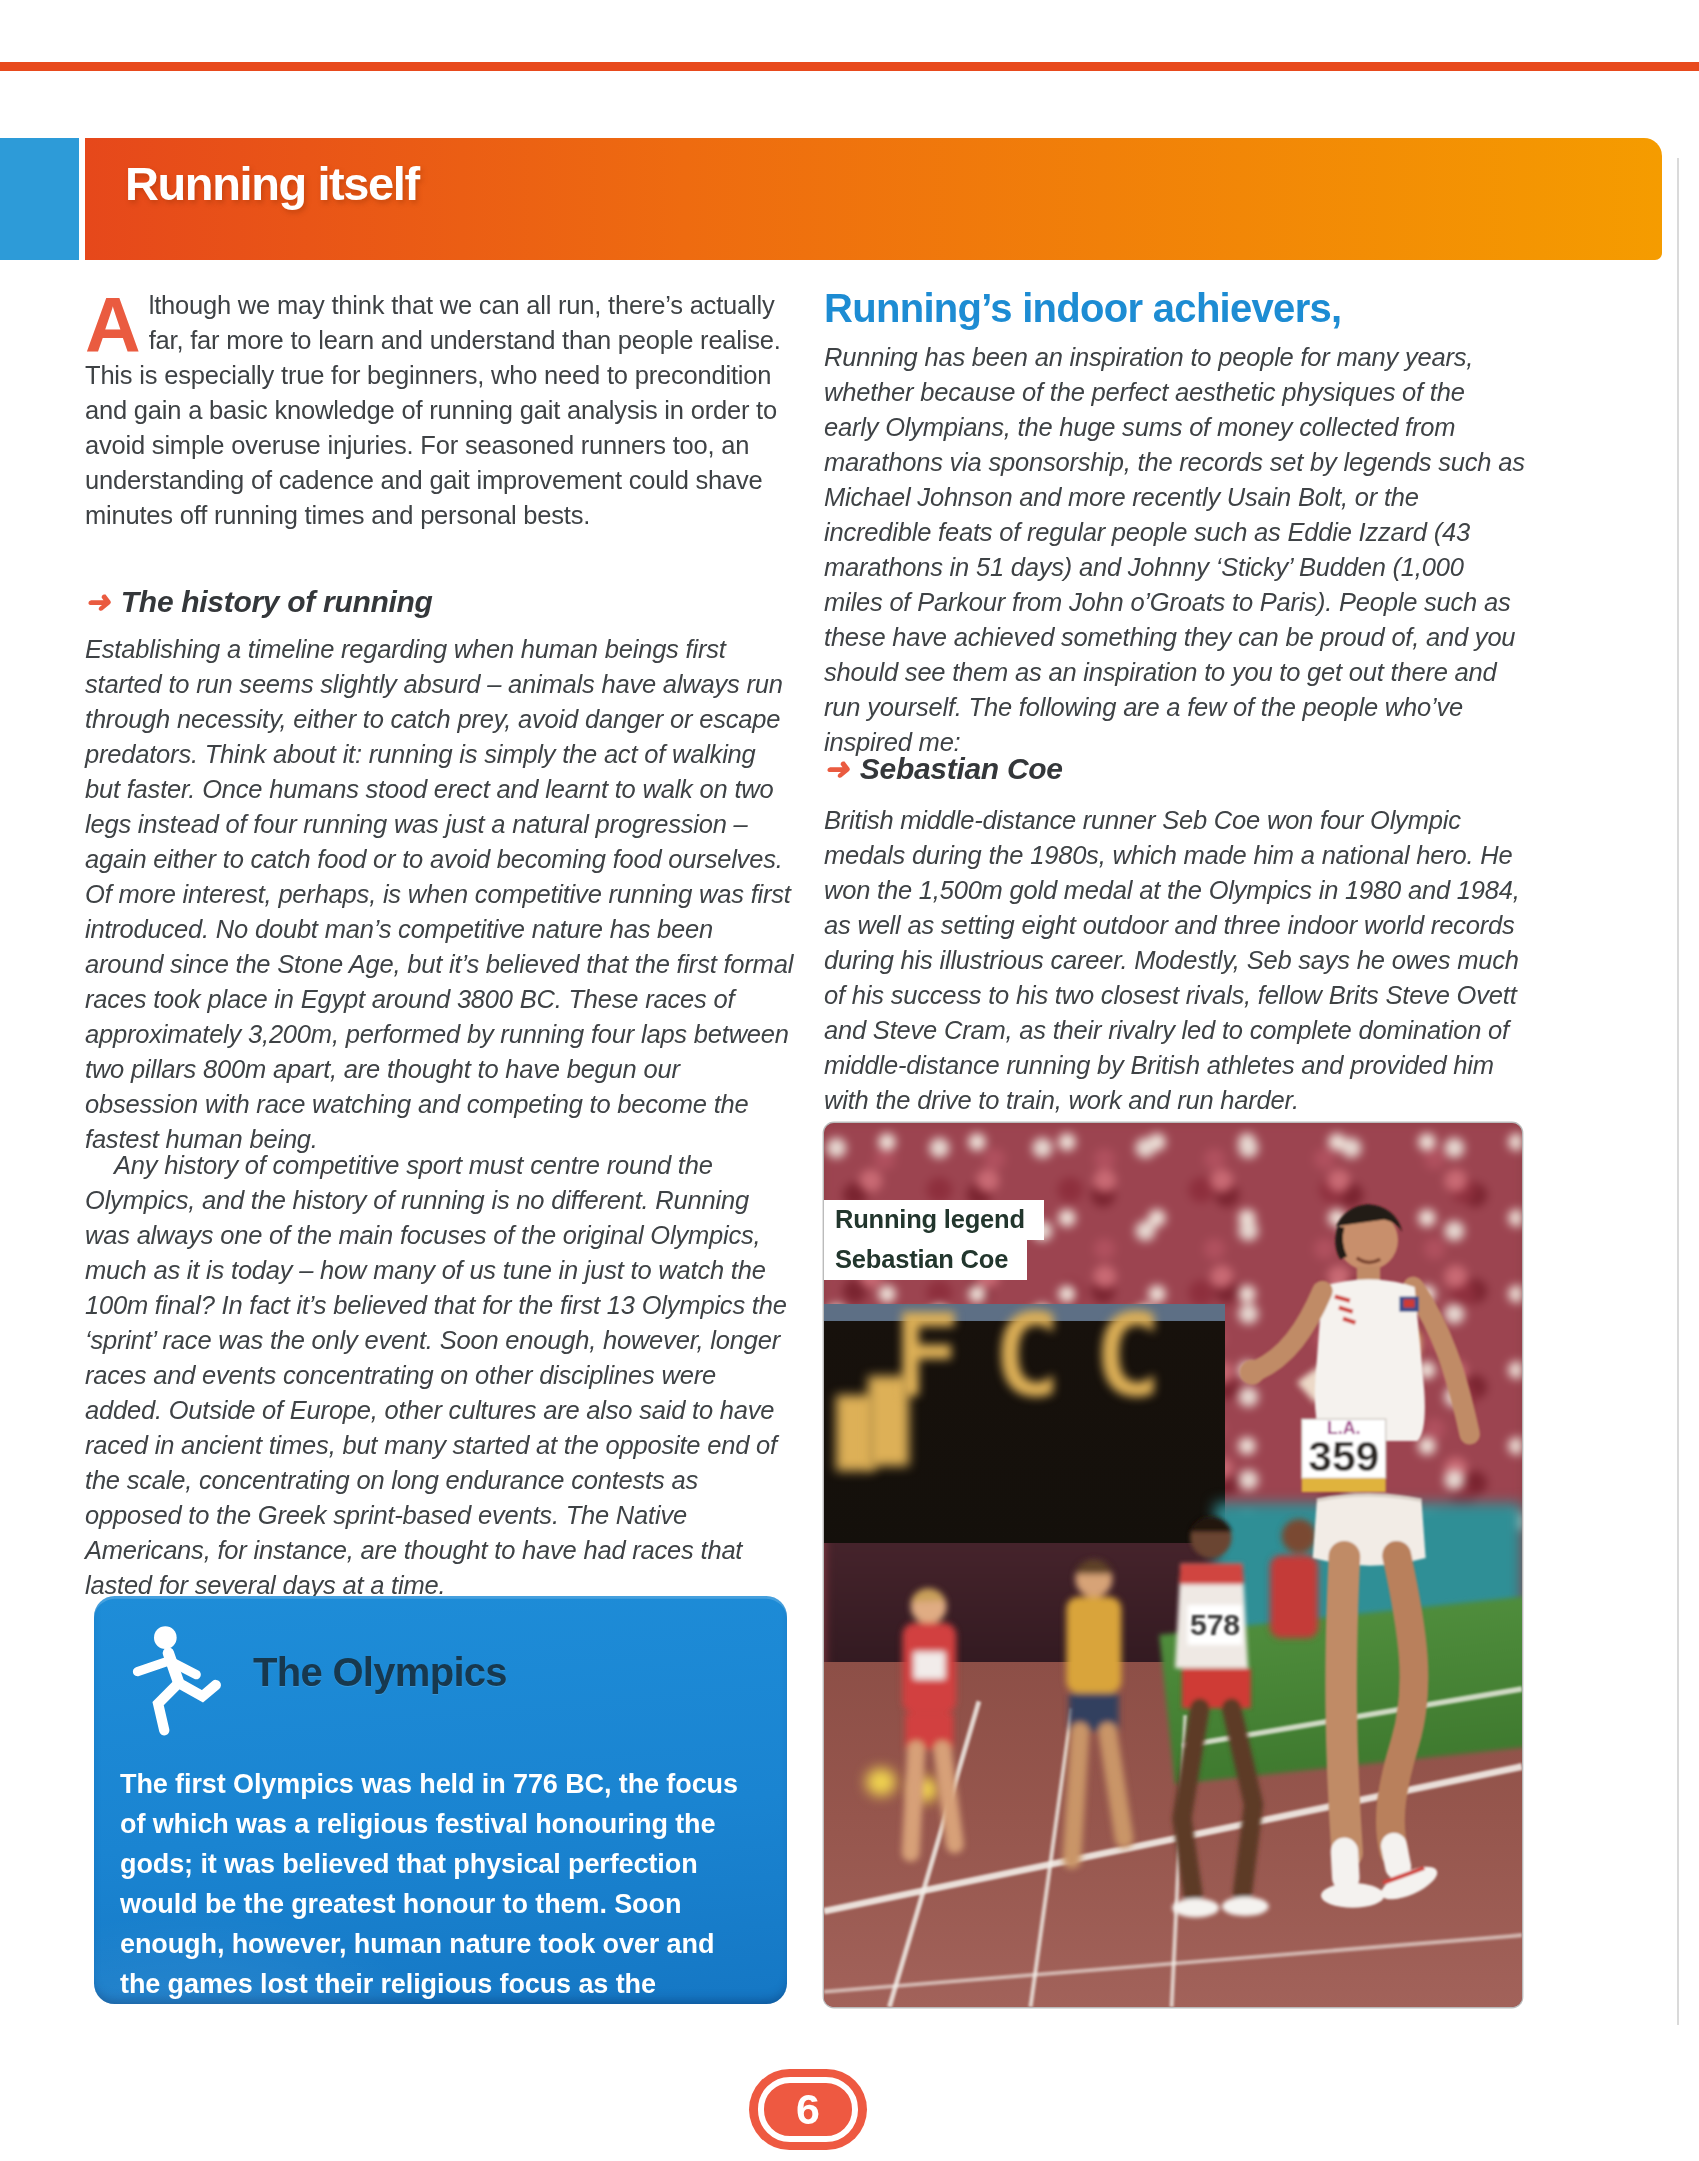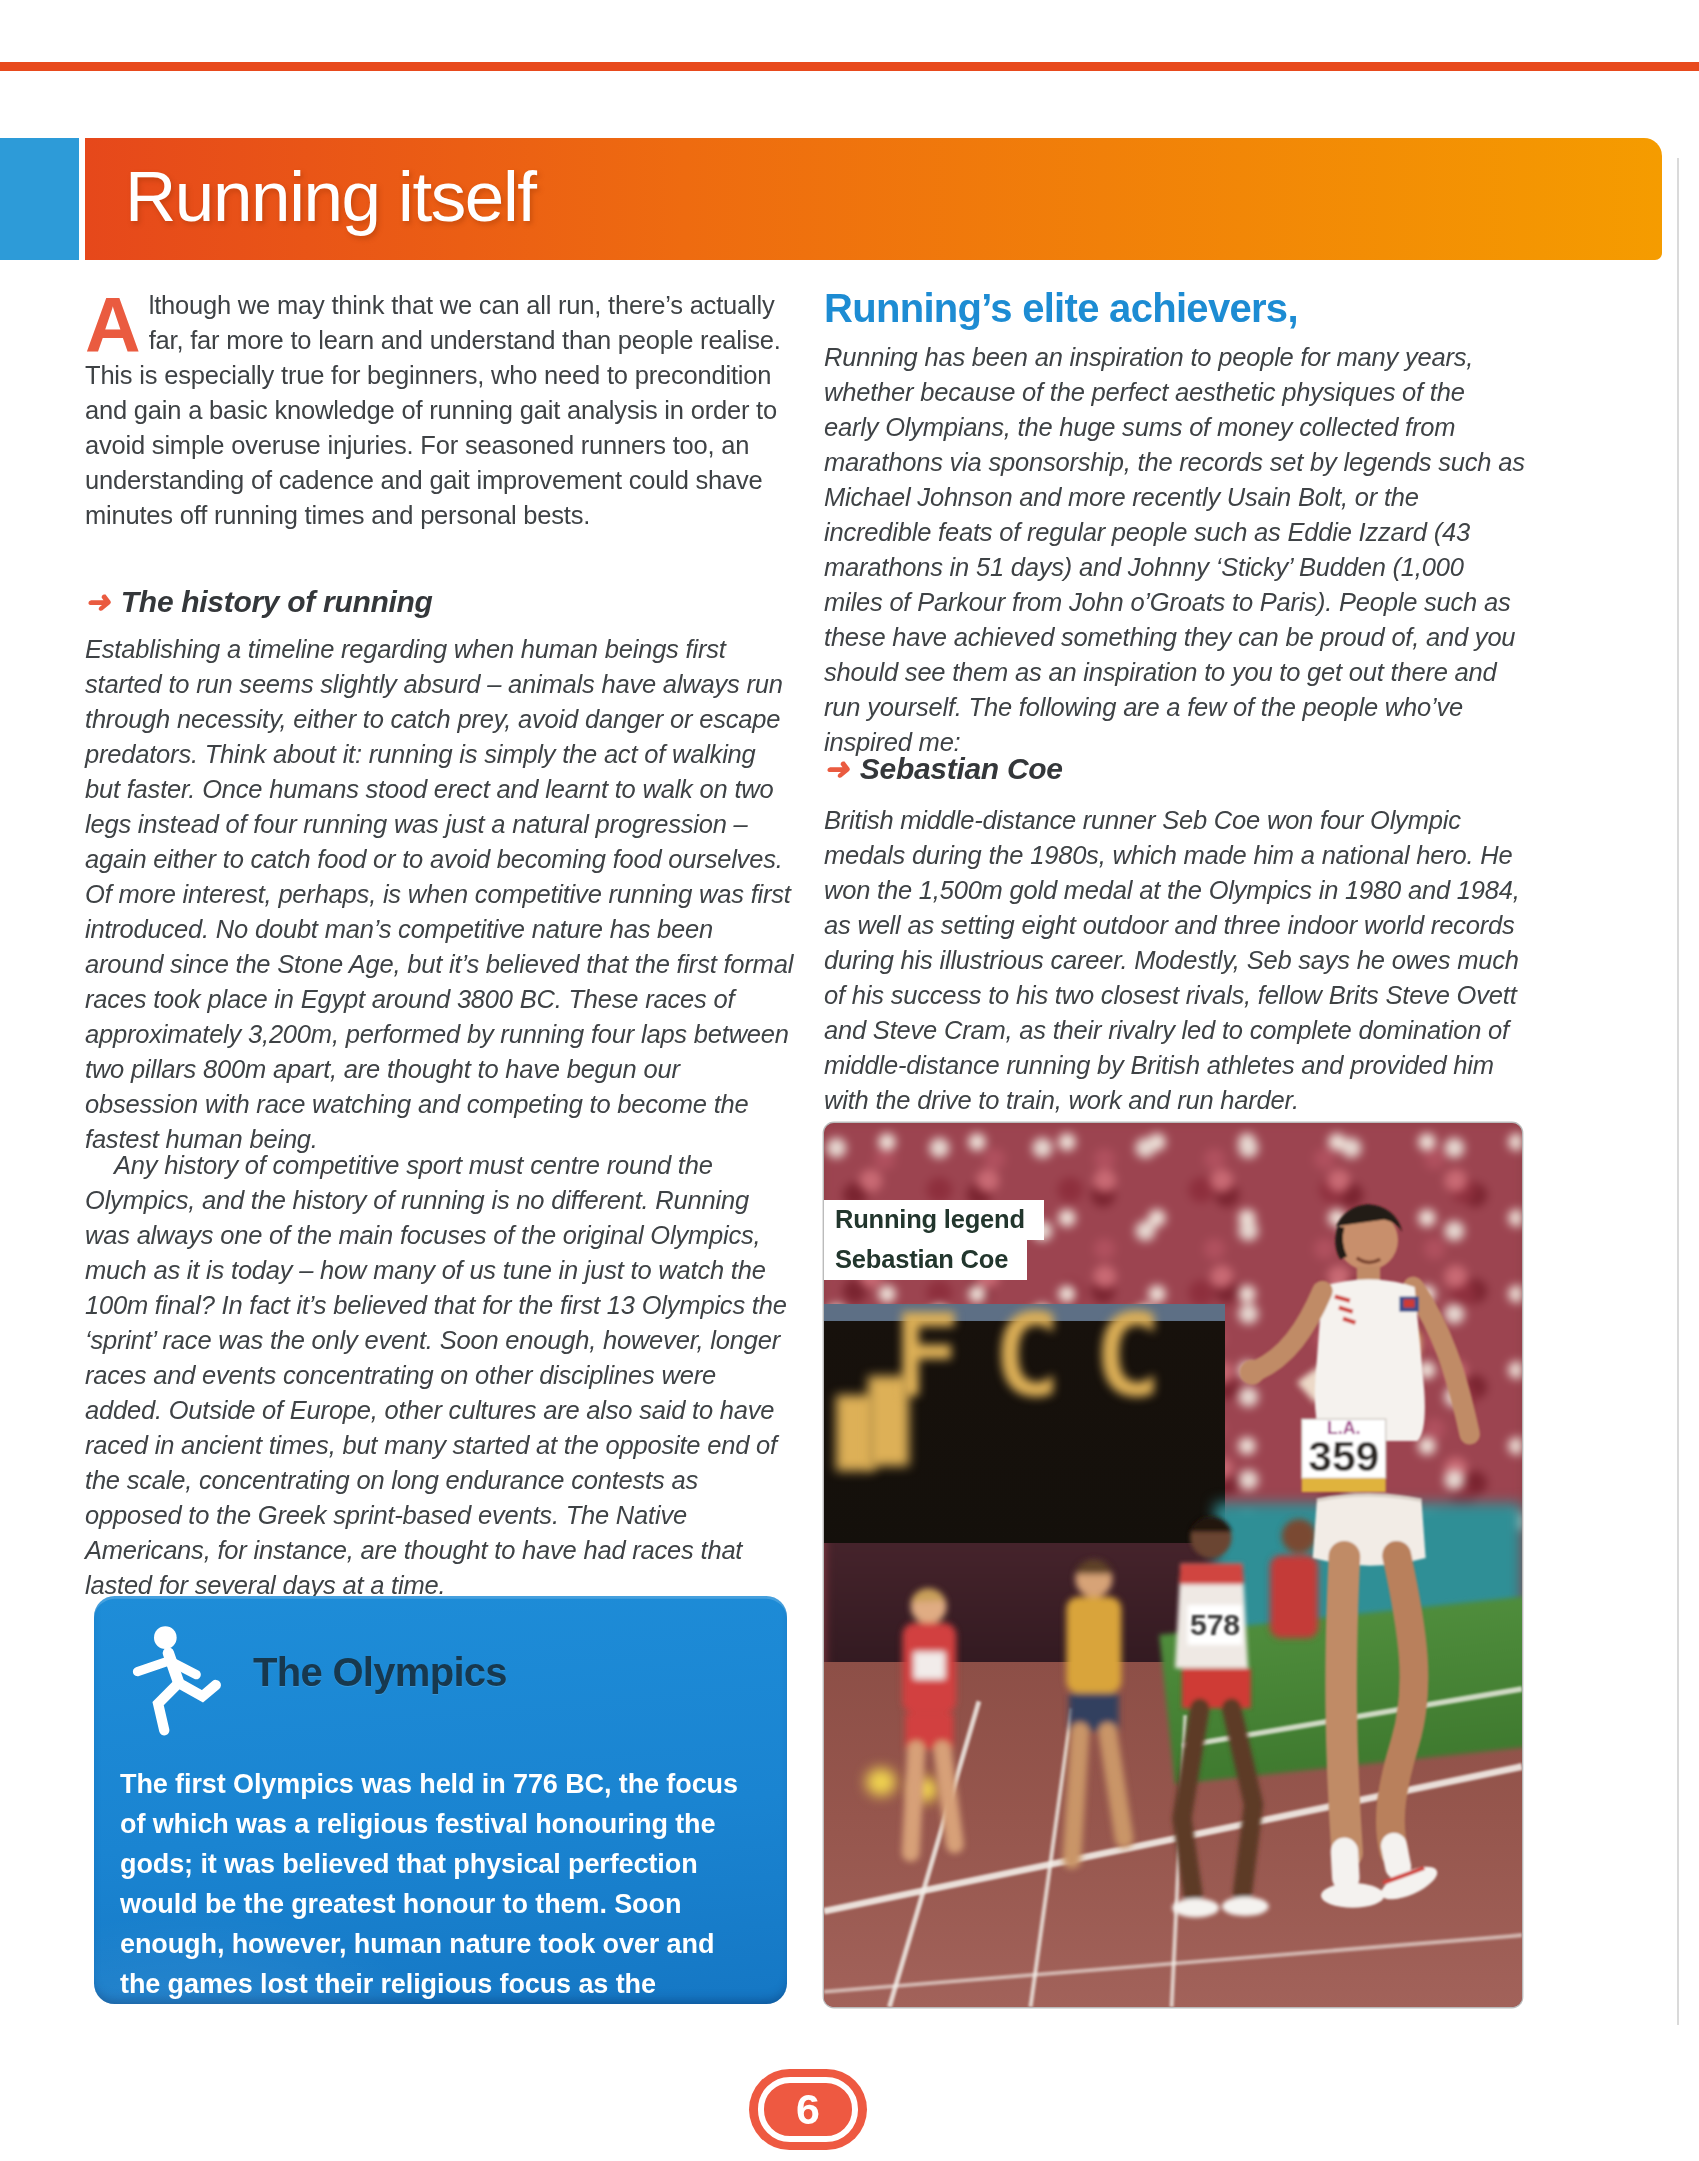--- a/index.html
+++ b/index.html
@@ -15,21 +15,21 @@
   }
   .header-rule{position:absolute;left:0;top:62px;width:1700px;height:9px;background:#e84a1d;}
   
   .banner-blue-tab{position:absolute;left:0;top:138px;width:79px;height:122px;background:#2d9bd8;}
   .title-banner{
     position:absolute;left:85px;top:138px;width:1577px;height:122px;
     background:linear-gradient(90deg,#e6481b 0%,#ee6b10 38%,#f59c00 100%);
     border-top-right-radius:18px;border-bottom-right-radius:6.9px;
   }
   .page-title{
-    position:absolute;left:40px;top:18px;font-size:71px;font-weight:normal;color:#ffffff;
+    position:absolute;left:40px;top:18px;font-size:47px;font-weight:bold;color:#ffffff;
     letter-spacing:-1.4px;text-shadow:2.1px 3.4px 4.8px rgba(140,45,0,.35);
   }
   
   .col{position:absolute;color:#3e4245;font-size:25.5px;line-height:35px;letter-spacing:-0.2px;}
   .left-col{left:85px;width:709px;top:288px;}
   .right-col{left:824px;width:701px;top:288px;}
   p{margin:0;}
   .drop-cap{
     float:left;font-size:77px;line-height:62px;font-weight:bold;color:#ea5b40;
     margin:5.5px 8.3px 0 0;
@@ -170,21 +170,21 @@
           </g>
           <circle cx="44" cy="11" r="11" fill="#ffffff"></circle>
         </svg>
         <div class="callout-title">The Olympics</div>
       </div>
       <p class="callout-body">The first Olympics was held in 776 BC, the focus of which was a religious festival honouring the gods; it was believed that physical perfection would be the greatest honour to them. Soon enough, however, human nature took over and the games lost their religious focus as the competitors concentrated instead on the prize money and the prestige gained from winning.</p>
     </div>
   </div>
 
   <div class="col right-col">
-    <div class="blue-heading" style="top:0;">Running’s elite achievers,</div>
+    <div class="blue-heading" style="top:0;">Running’s indoor achievers,</div>
     <p class="abs" style="top:52px;width:701px;">Running has been an inspiration to people for many years, whether because of the perfect aesthetic physiques of the early Olympians, the huge sums of money collected from marathons via sponsorship, the records set by legends such as Michael Johnson and more recently Usain Bolt, or the incredible feats of regular people such as Eddie Izzard (43 marathons in 51 days) and Johnny ‘Sticky’ Budden (1,000 miles of Parkour from John o’Groats to Paris). People such as these have achieved something they can be proud of, and you should see them as an inspiration to you to get out there and run yourself. The following are a few of the people who’ve inspired me:</p>
 
     <h3 class="section-heading abs" style="top:463px;">
       <span class="arrow-icon">➜</span>
       <span>Sebastian Coe</span>
     </h3>
     <p class="abs" style="top:515px;width:701px;">British middle-distance runner Seb Coe won four Olympic medals during the 1980s, which made him a national hero. He won the 1,500m gold medal at the Olympics in 1980 and 1984, as well as setting eight outdoor and three indoor world records during his illustrious career. Modestly, Seb says he owes much of his success to his two closest rivals, fellow Brits Steve Ovett and Steve Cram, as their rivalry led to complete domination of middle-distance running by British athletes and provided him with the drive to train, work and run harder.</p>
 
     <div class="photo">
       <div class="photo-crowd"></div>

